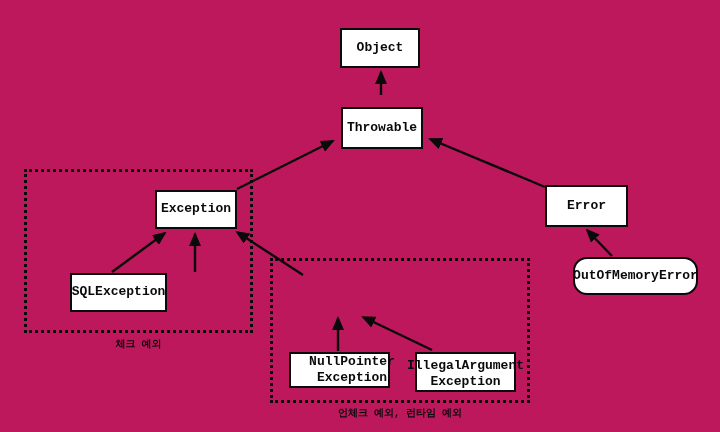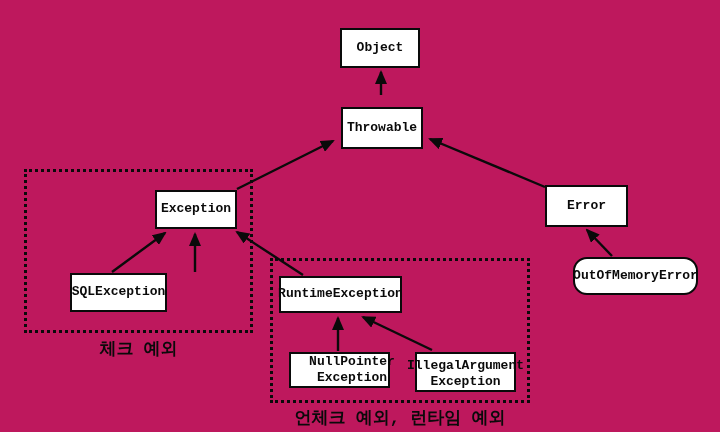--- a/index.html
+++ b/index.html
@@ -40,21 +40,21 @@
   }
   .group-box {
     position: absolute;
     box-sizing: border-box;
     border: 3px dotted #0a0a0a;
     background: transparent;
   }
   .group-label {
     position: absolute;
     font-weight: bold;
-    font-size: 17px;
+    font-size: 10px;
     color: #0a0a0a;
     text-align: center;
     white-space: nowrap;
   }
   
   #n-object            { left: 340px; top: 28px;  width: 80px;  height: 40px; }
   #n-throwable         { left: 341px; top: 107px;  width: 82px;  height: 42px; }
   #n-exception         { left: 155px; top: 190px; width: 82px;  height: 39px; }
   #n-error             { left: 545px; top: 185px; width: 83px;  height: 42px; }
   #n-sql-exception     { left: 38px;  top: 273px; width: 97px;  height: 39px; margin-left: 32px; }
@@ -110,23 +110,20 @@
 
   <div class="node" id="n-error">
     <span>Error</span>
   </div>
 
   <div class="node" id="n-sql-exception">
     <span>SQLException</span>
   </div>
 
 
-  <div class="node" id="n-runtime-exception">
-    <span>RuntimeException</span>
-  </div>
 
   <div class="node" id="n-out-of-memory">
     <span>OutOfMemoryError</span>
   </div>
 
   <div class="node" id="n-null-pointer">
     <span>NullPointer</span>
     <span>Exception</span>
   </div>
 

